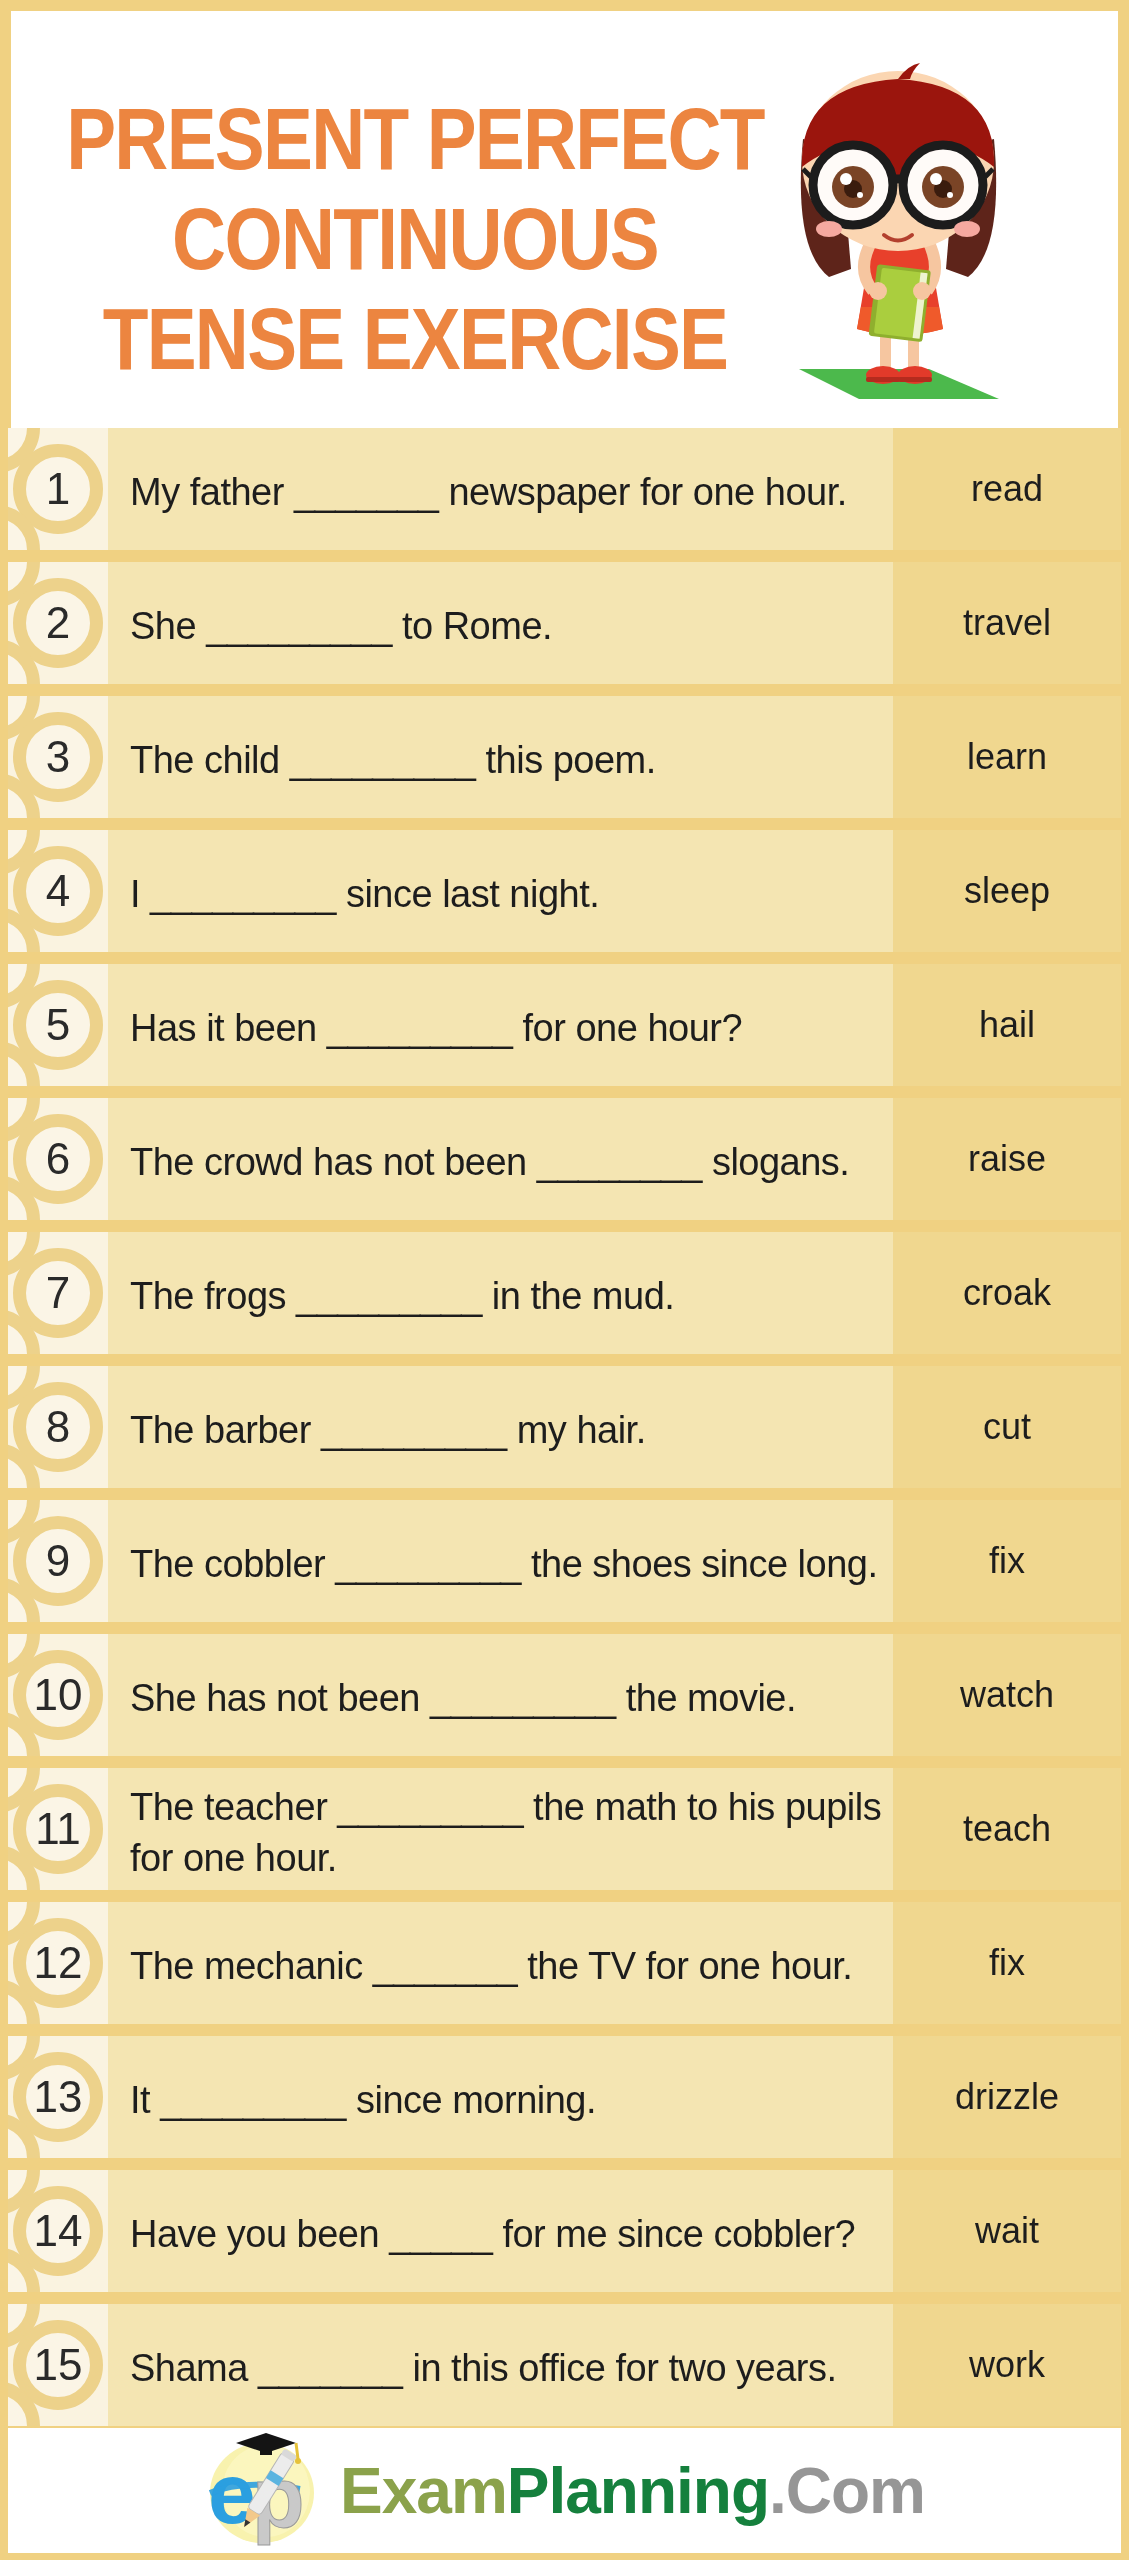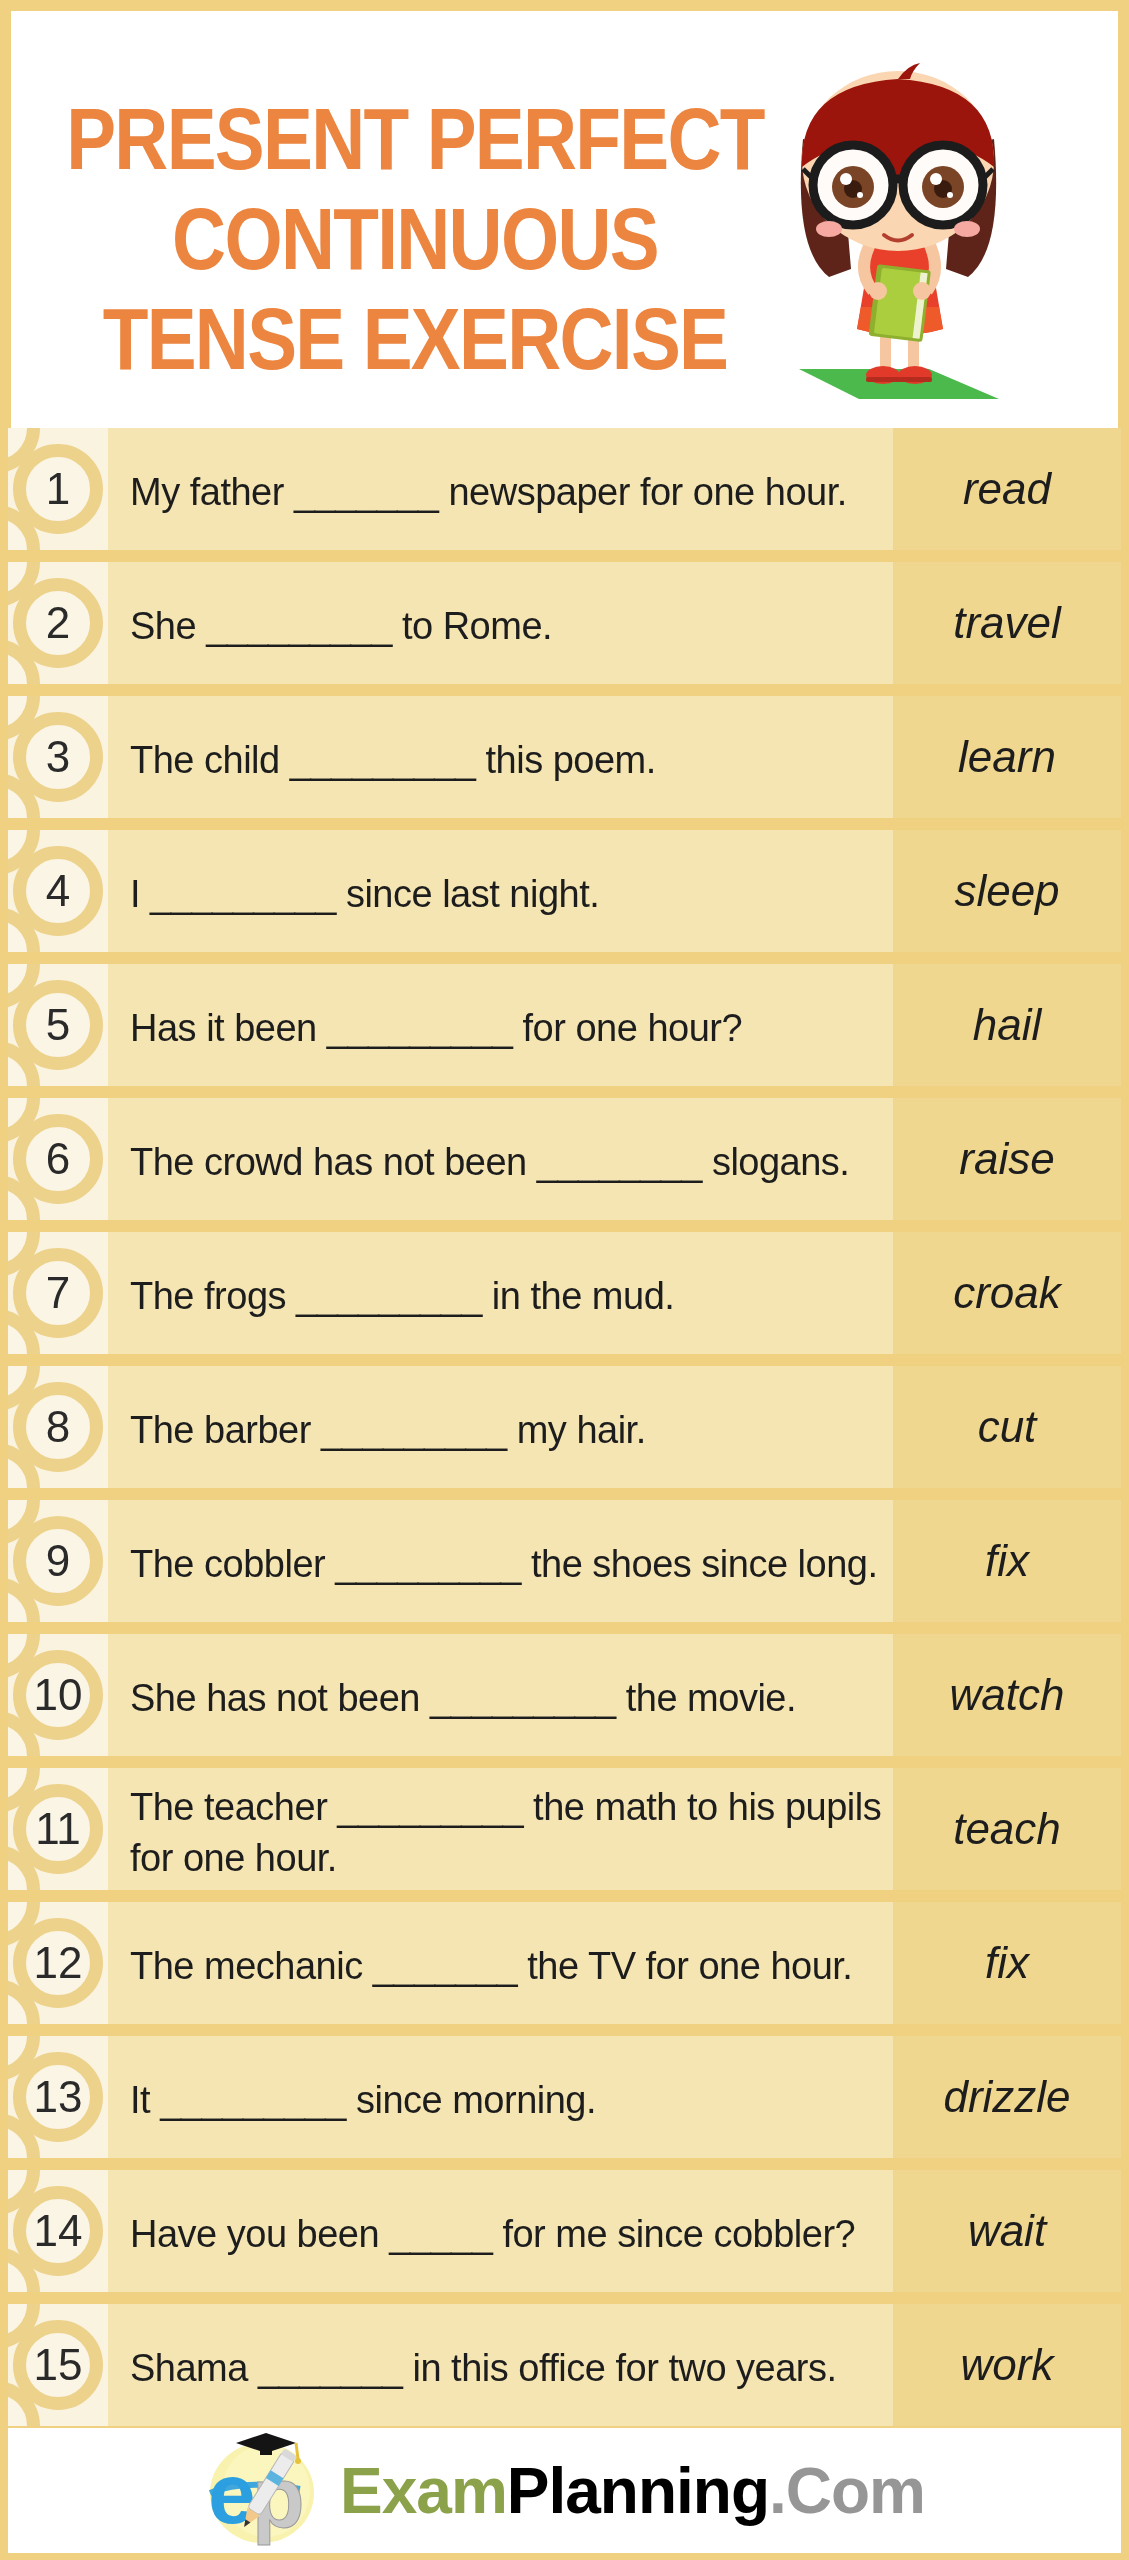--- a/index.html
+++ b/index.html
@@ -45,31 +45,31 @@
   .sent-cell{
     flex:1;background:#f4e5b2;display:flex;align-items:center;
     padding:8px 10px 0 22px;
   }
   .sent-text{
     font-size:38px;line-height:1.35;color:#1d1d1d;letter-spacing:-0.5px;
   }
   .verb-cell{
     width:228px;flex:none;background:#f0d78f;
     display:flex;align-items:center;justify-content:center;
-    font-size:44px;color:#1d1d1d;font-style:italic;
+    font-size:36px;color:#1d1d1d;
   }
   
   .footer{
     position:absolute;left:8px;right:8px;top:2428px;height:125px;
     background:#ffffff;
     display:flex;align-items:center;justify-content:center;gap:16px;
   }
   .brand{font-size:64px;font-weight:bold;letter-spacing:-1px;white-space:nowrap;}
   .brand .b-exam{color:#8ba24b;}
-  .brand .b-planning{color:#000000;}
+  .brand .b-planning{color:#15803d;}
   .brand .b-com{color:#969696;}
 </style>
 </head>
 <body>
 
 <div class="header-card">
   <div class="title-block">
     <div class="title-line">PRESENT PERFECT</div>
     <div class="title-line">CONTINUOUS</div>
     <div class="title-line">TENSE EXERCISE</div>

